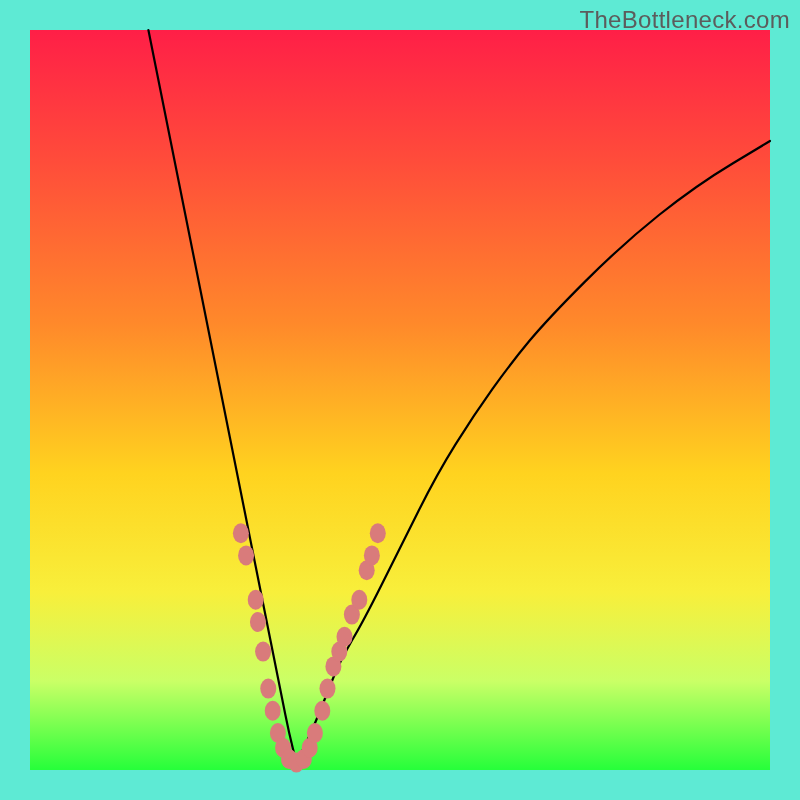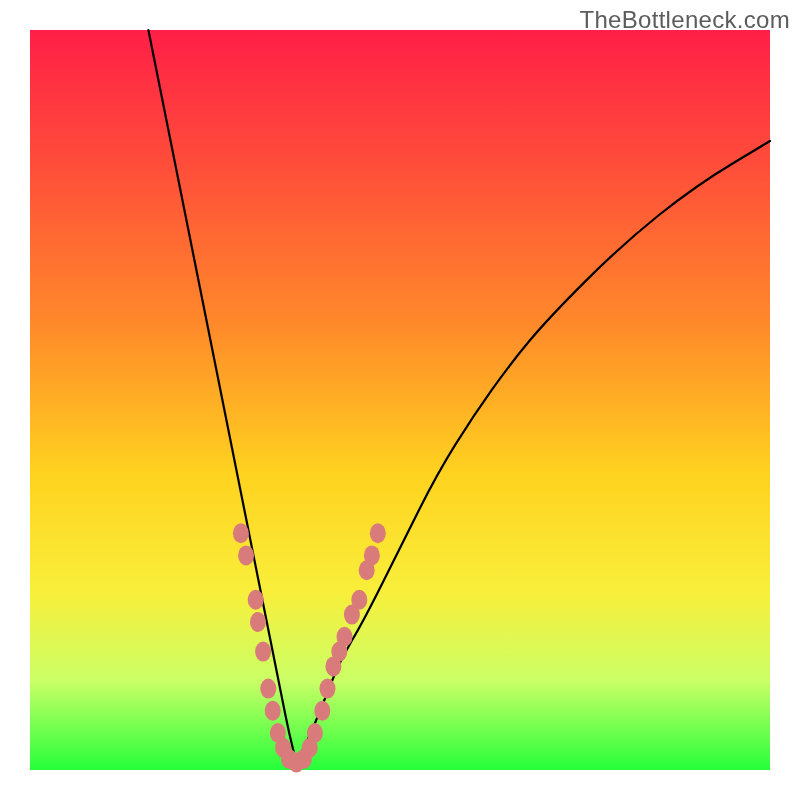--- a/index.html
+++ b/index.html
@@ -10,21 +10,21 @@
     overflow: hidden;
     background: #000;
     font-family: Arial, Helvetica, sans-serif;
   }
   .frame {
     position: absolute;
     left: 0;
     top: 0;
     width: 800px;
     height: 800px;
-    background: #ffffff;
+    background: #5eead4;
   }
   .plot-area {
     position: absolute;
     left: 30px;
     top: 30px;
     width: 740px;
     height: 740px;
     
     background: linear-gradient(
       to bottom,

